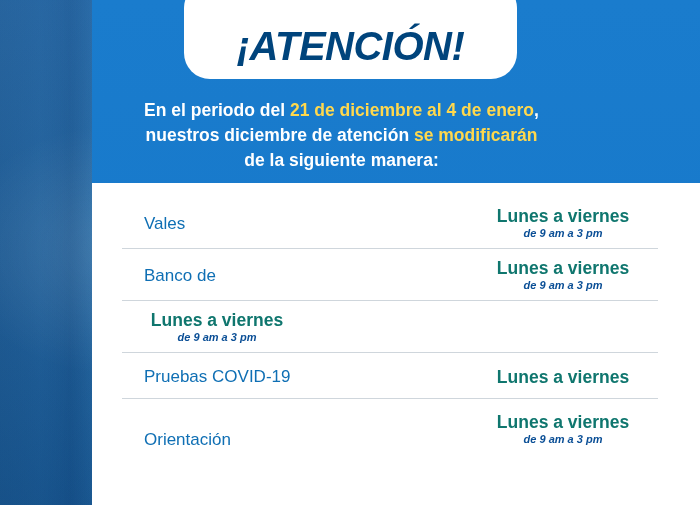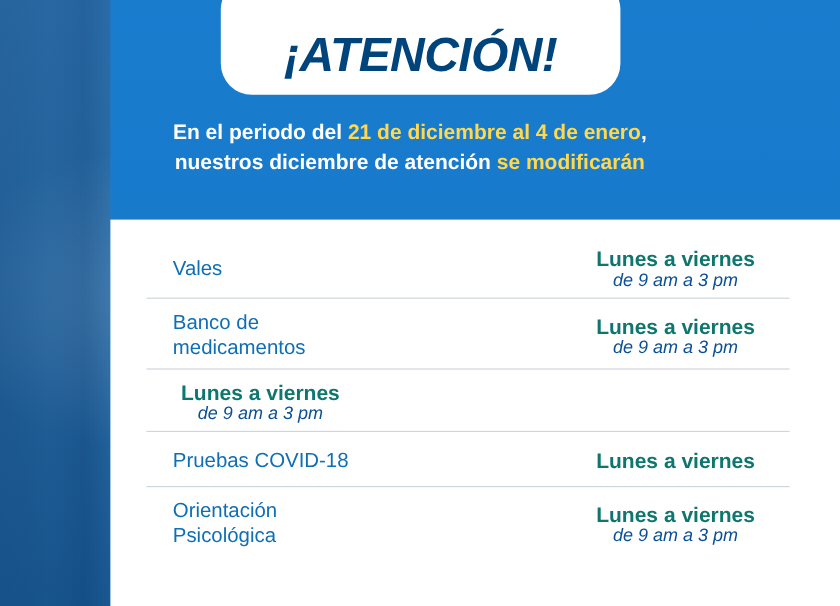--- a/index.html
+++ b/index.html
@@ -117,23 +117,23 @@
     min-width: 190px;
   }
   .row-days {
     color: #0f766e;
     font-size: 17.5px;
     font-weight: bold;
     line-height: 20px;
   }
   .row-hours {
     color: #0b4f96;
-    font-size: 15px;
+    font-size: 11px;
     font-style: italic;
-    font-weight: normal;
+    font-weight: bold;
     line-height: 15px;
   }
 </style>
 </head>
 <body>
 
 <div id="poster">
 
   <div class="bg-photo">
     <div class="frame-left"></div>
@@ -149,52 +149,53 @@
     <div class="title-text">¡ATENCIÓN!</div>
   </div>
 
   <div class="subtitle">
     <div>
       <span>En el periodo del </span><span class="hl">21 de diciembre al 4 de enero</span><span>,</span>
     </div>
     <div>
       <span>nuestros diciembre de atención </span><span class="hl">se modificarán</span>
     </div>
+    <div>de la siguiente manera:</div>
   </div>
 
   <div class="card">
     <div class="rows" id="rows">
         <div class="row">
           <div class="row-label"><span>Vales</span></div>
           <div class="row-right">
             <div class="row-days">Lunes a viernes</div>
             <div class="row-hours">de 9 am a 3 pm</div>
           </div>
         </div>
         <div class="row">
-          <div class="row-label"><span>Banco de</span><br><span>medicamentos</span></div>
-          <div class="row-right">
-            <div class="row-days">Lunes a viernes</div>
-            <div class="row-hours">de 9 am a 3 pm</div>
-          </div>
-        </div>
-        <div class="row">
-          <div class="row-right">
-            <div class="row-days">Lunes a viernes</div>
-            <div class="row-hours">de 9 am a 3 pm</div>
-          </div>
-        </div>
-        <div class="row">
-          <div class="row-label"><span>Pruebas COVID-18</span></div>
-          <div class="row-right">
-            <div class="row-days">Lunes a viernes</div>
-          </div>
-        </div>
-        <div class="row">
-          <div class="row-label"><span>Orientación</span><br><span>Psicológica</span></div>
+          <div class="row-label"><span>Banco de</span><br></div>
+          <div class="row-right">
+            <div class="row-days">Lunes a viernes</div>
+            <div class="row-hours">de 9 am a 3 pm</div>
+          </div>
+        </div>
+        <div class="row">
+          <div class="row-right">
+            <div class="row-days">Lunes a viernes</div>
+            <div class="row-hours">de 9 am a 3 pm</div>
+          </div>
+        </div>
+        <div class="row">
+          <div class="row-label"><span>Pruebas COVID-19</span></div>
+          <div class="row-right">
+            <div class="row-days">Lunes a viernes</div>
+          </div>
+        </div>
+        <div class="row">
+          <div class="row-label"><br><span>Orientación</span></div>
           <div class="row-right">
             <div class="row-days">Lunes a viernes</div>
             <div class="row-hours">de 9 am a 3 pm</div>
           </div>
         </div>
       </div>
   </div>
 
 </div>
 

